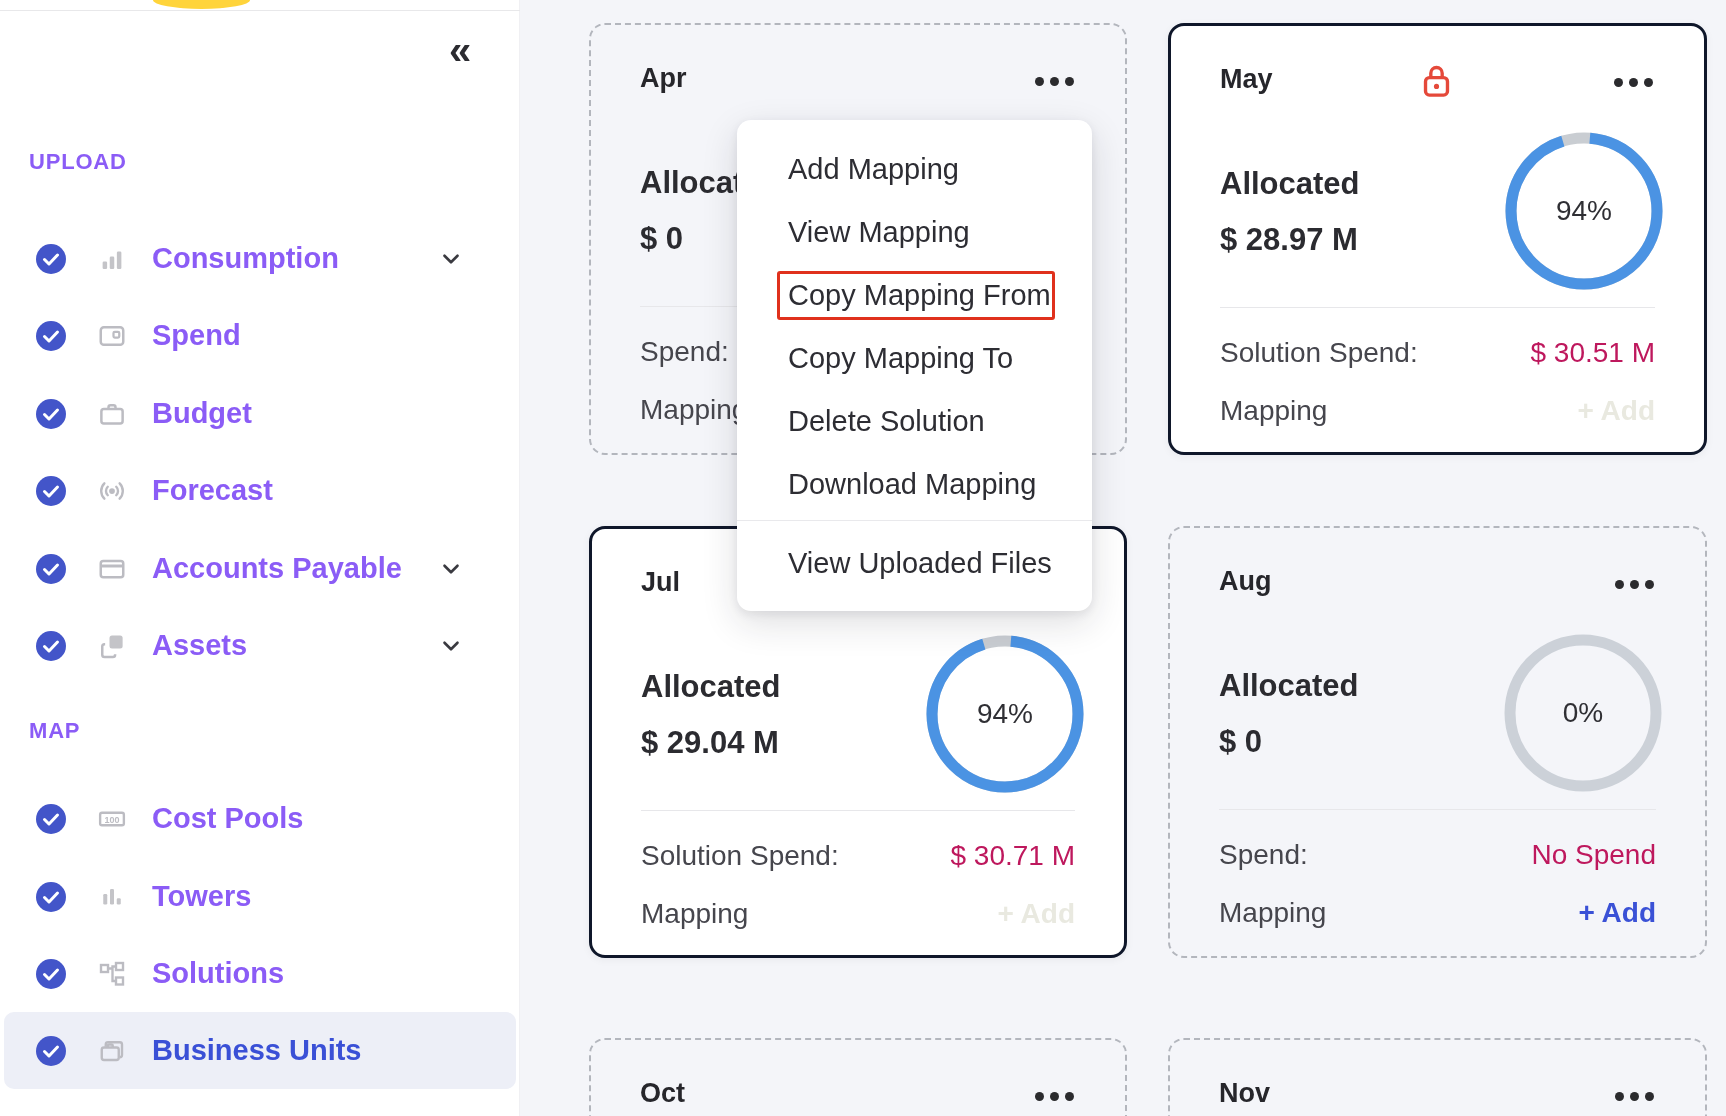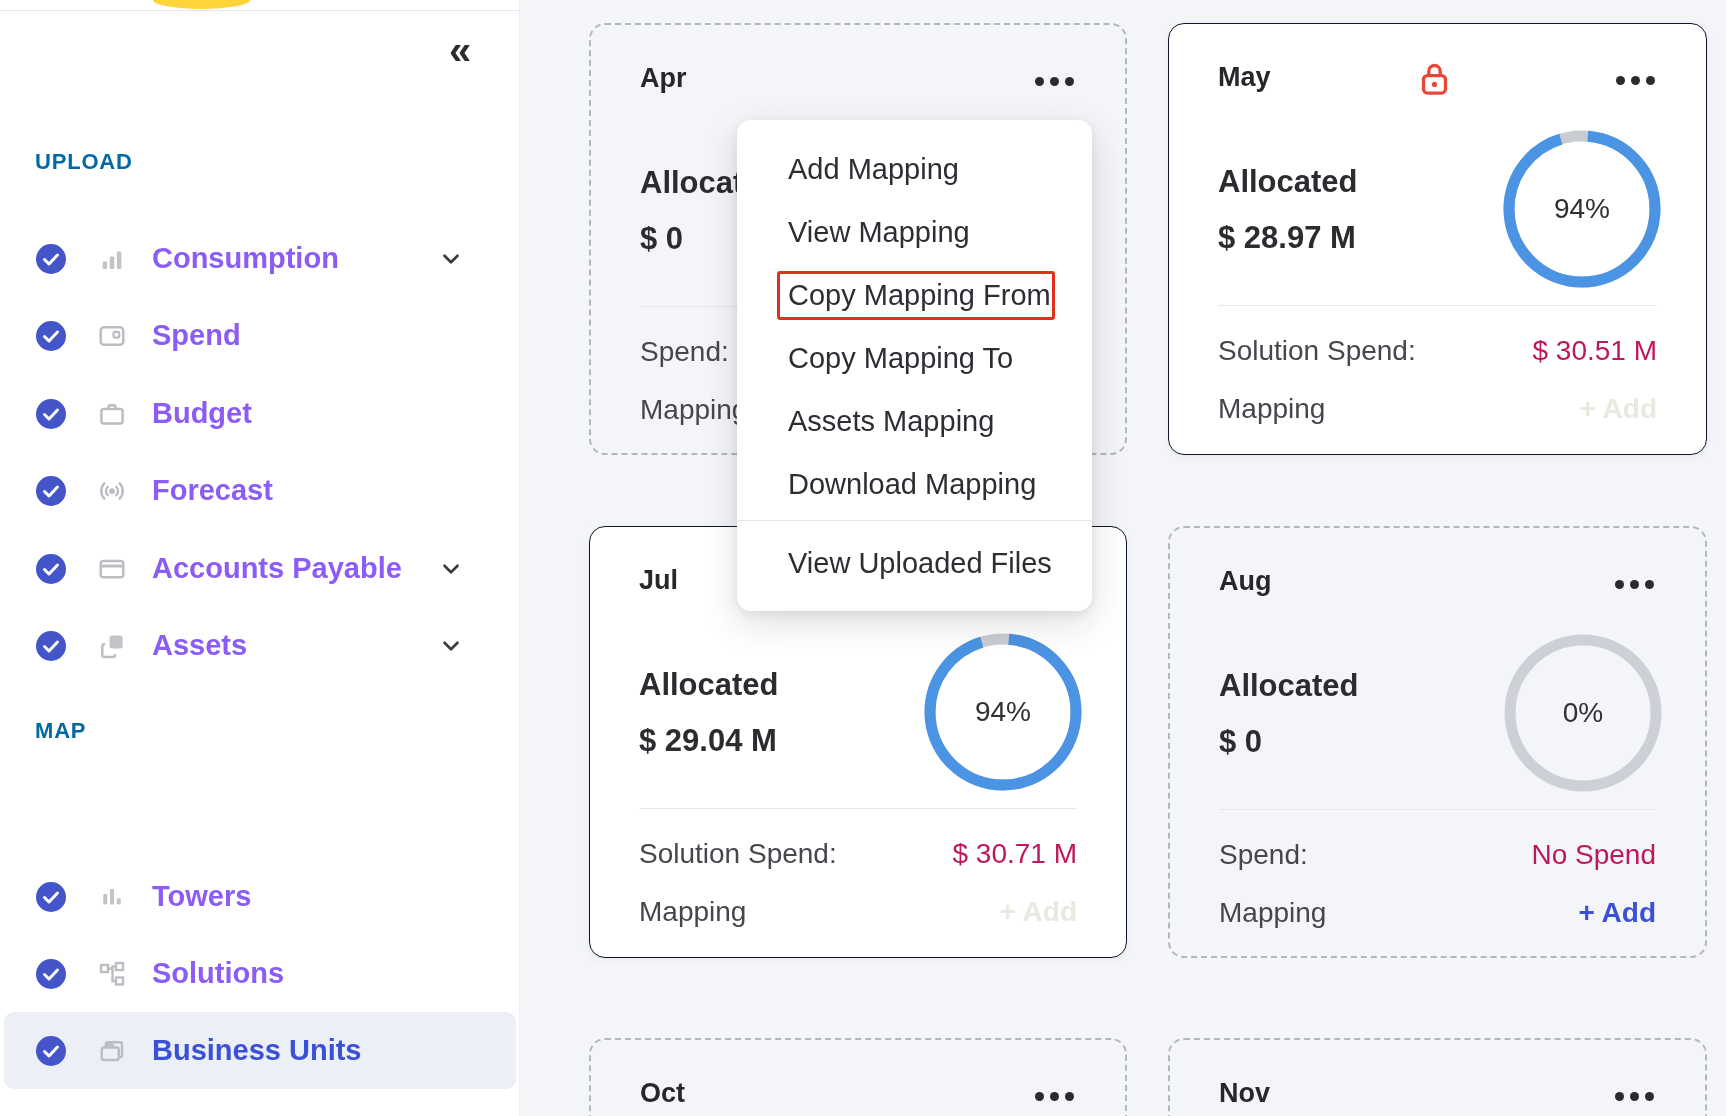--- a/index.html
+++ b/index.html
@@ -11,36 +11,36 @@
   }
   
   .sidebar { position:absolute; left:0; top:0; width:520px; height:1116px;
              background:#fff; border-right:1px solid #f0f0f3; }
   .topline { position:absolute; left:0; top:10px; width:520px; height:1px; background:#e8e8ea; }
   .logo-arc { position:absolute; left:153px; top:0; width:97px; height:9px;
               background:#ffd43b; border-radius:0 0 50% 50% / 0 0 100% 100%; }
   .app-title { position:absolute; left:43px; top:42px; font-size:30px; font-weight:700; color:#232329; }
   .collapse { position:absolute; left:449px; top:30px; font-size:40px; font-weight:600;
               color:#2c2c31; cursor:pointer; line-height:1; }
-  .shead { position:absolute; left:35px; font-size:22px; font-weight:700;
-           color:#0369a1; letter-spacing:.8px; }
+  .shead { position:absolute; left:29px; font-size:22px; font-weight:700;
+           color:#8b5cf6; letter-spacing:.8px; }
   .shead.upload { top:149px; }
   .shead.map    { top:718px; }
   .srow { position:absolute; left:0; width:520px; height:77px; display:flex; align-items:center; cursor:pointer; }
   .srow.active { left:4px; width:512px; background:#edeff7; border-radius:10px;text-align:center; }
   .chk { margin-left:36px; width:30px; height:30px; flex:0 0 30px; }
   .srow.active .chk { margin-left:32px; }
   .ico { margin-left:31px; width:30px; height:30px; flex:0 0 30px; }
   .lbl { margin-left:25px; font-size:29px; font-weight:700; color:#8b5cf6; white-space:nowrap; }
   .srow.active .lbl { color:#3a50d6; }
   .chev { position:absolute; right:56px; width:26px; height:26px; }
   
   .card { position:absolute; border-radius:16px; }
   .card.dashed { border:2px dashed #b3b6bd; }
-  .card.solid  { background:#fff; border:1px solid #0f172a;
+  .card.solid  { background:#fff; border:3px solid #0f172a;
                  box-shadow:0 2px 8px rgba(22,28,45,.05); }
   .month { position:absolute; left:49px; top:38px; font-size:27px; font-weight:700; color:#26262b; }
   .dots  { position:absolute; right:51px; top:52px; display:flex; gap:6px; cursor:pointer; }
   .dots i { width:9px; height:9px; border-radius:50%; background:#2b2b2e; }
   .lock  { position:absolute; left:250px; top:37px; width:31px; height:37px; }
   .alloc-label { position:absolute; left:49px; top:140px; font-size:31px; font-weight:700; color:#2b2b30; }
   .alloc-value { position:absolute; left:49px; top:196px; font-size:31px; font-weight:700; color:#2b2b30; }
   .donut { position:absolute; left:334px; top:106px; width:158px; height:158px; }
   .donut .pct { position:absolute; inset:0; display:flex; align-items:center; justify-content:center;
                 font-size:28px; color:#2f2f34; }
@@ -150,20 +150,31 @@
     <svg class="ico" viewBox="0 0 24 24">
         <rect x="10" y="3.5" width="10.5" height="10.5" rx="2" fill="#c4c4c8"></rect>
         <path d="M14.5 18.5v.5a1.8 1.8 0 0 1-1.8 1.8H6a1.8 1.8 0 0 1-1.8-1.8V12.3A1.8 1.8 0 0 1 6 10.5h.5" fill="none" stroke="#bcbcc2" stroke-width="2"></path>
       </svg>
     <span class="lbl">Assets</span>
     <svg class="chev" viewBox="0 0 24 24">
         <polyline points="6,9 12,15 18,9" fill="none" stroke="#3a3a40" stroke-width="2.4" stroke-linecap="round" stroke-linejoin="round"></polyline>
       </svg>
   </div>
 
+  <div class="srow" style="top:780px">
+    <svg class="chk" viewBox="0 0 30 30">
+        <circle cx="15" cy="15" r="15" fill="#4355c9"></circle>
+        <polyline points="8.5,15.5 13,20 21.5,11" fill="none" stroke="#fff" stroke-width="3" stroke-linecap="round" stroke-linejoin="round"></polyline>
+      </svg>
+    <svg class="ico" viewBox="0 0 24 24">
+        <rect x="2.5" y="7" width="19" height="10" rx="1.5" fill="none" stroke="#bcbcc2" stroke-width="1.9"></rect>
+        <text x="12" y="15" text-anchor="middle" font-size="7.2" font-family="Liberation Sans,sans-serif" font-weight="700" fill="#bcbcc2">100</text>
+      </svg>
+    <span class="lbl">Cost Pools</span>
+  </div>
 
   <div class="srow" style="top:858px">
     <svg class="chk" viewBox="0 0 30 30">
         <circle cx="15" cy="15" r="15" fill="#4355c9"></circle>
         <polyline points="8.5,15.5 13,20 21.5,11" fill="none" stroke="#fff" stroke-width="3" stroke-linecap="round" stroke-linejoin="round"></polyline>
       </svg>
     <svg class="ico" viewBox="0 0 24 24">
         <rect x="5" y="9.5" width="3.2" height="8.5" rx="1" fill="#c4c4c8"></rect>
         <rect x="10.4" y="5.5" width="3.2" height="12.5" rx="1" fill="#c4c4c8"></rect>
         <rect x="15.8" y="13" width="3.2" height="5" rx="1" fill="#c4c4c8"></rect>
@@ -320,17 +331,17 @@
 </div>
 
 <div class="menu">
   <div class="menu-item">Add Mapping</div>
   <div class="menu-item">View Mapping</div>
   <div class="menu-item">
     <div class="redbox"></div>
     <span>Copy Mapping From</span>
   </div>
   <div class="menu-item">Copy Mapping To</div>
-  <div class="menu-item">Assets Mapping</div>
+  <div class="menu-item">Delete Solution</div>
   <div class="menu-item">Download Mapping</div>
   <div class="menu-div"></div>
   <div class="menu-footer">View Uploaded Files</div>
 </div>
 
 </body></html>

